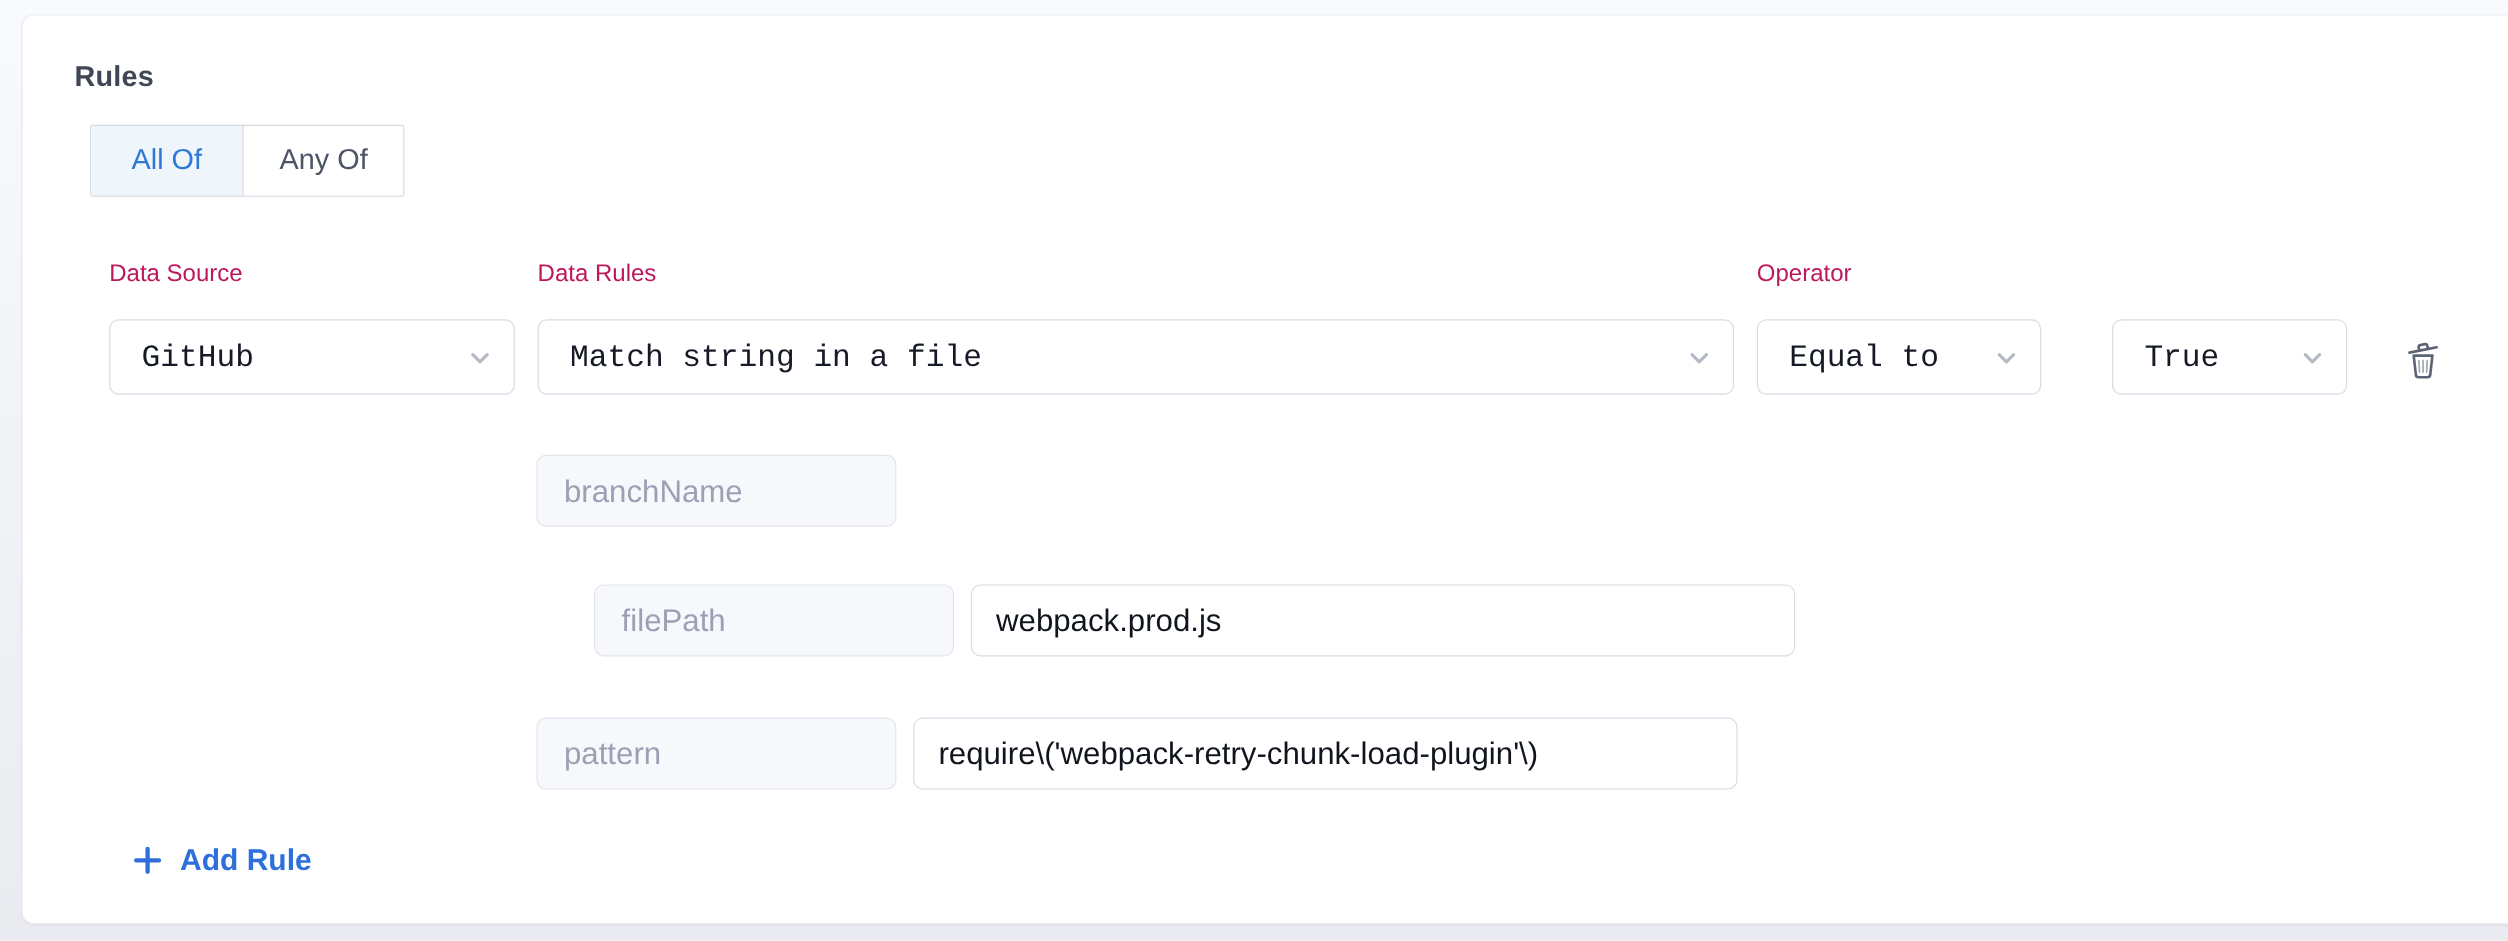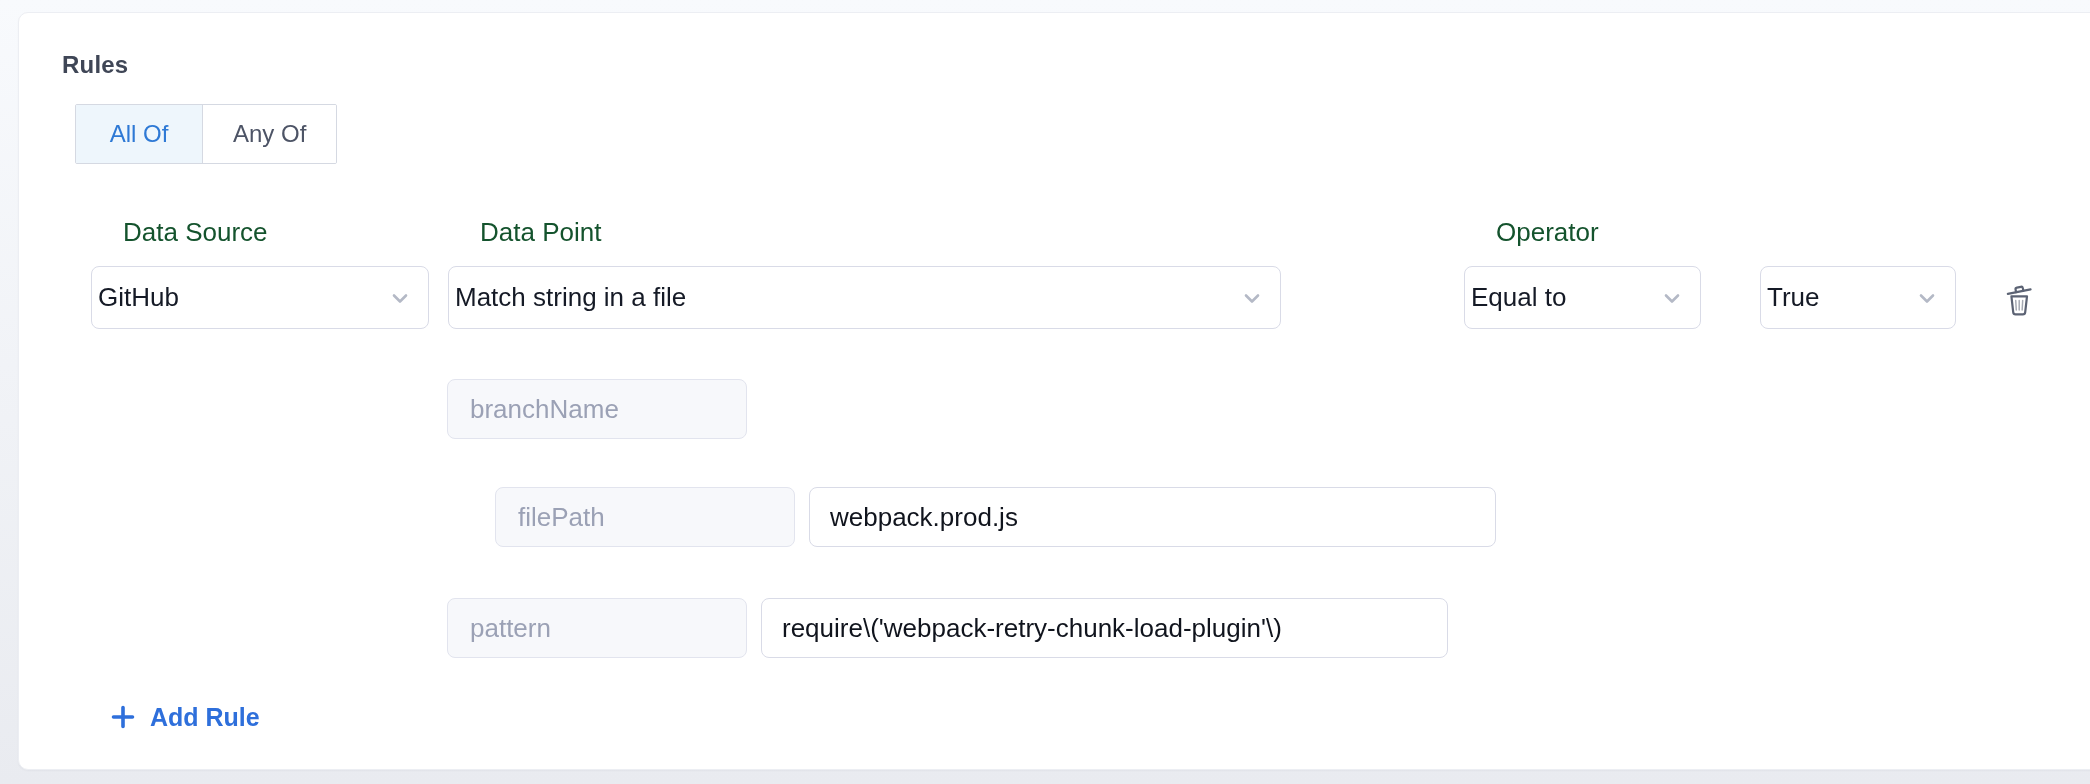--- a/index.html
+++ b/index.html
@@ -23,27 +23,27 @@
     position:absolute; left:56px; top:91px; height:60px; display:flex;
     border:1px solid #d5d9e2; border-radius:2px; overflow:hidden; background:#fff;
   }
   .seg-btn {
     min-width:126px; padding:0 30px; display:flex; align-items:center; justify-content:center;
     font-size:24px; color:#4d5466; background:#fff; cursor:pointer; white-space:nowrap;
   }
   .seg-btn + .seg-btn { border-left:1px solid #d5d9e2; }
   .seg-btn.selected { background:#eef6fc; color:#2e79d5; }
   .field-label {
-    position:absolute; top:204px; font-size:26px; color:#14532d; white-space:nowrap;margin-left:32px;
+    position:absolute; top:204px; font-size:20px; color:#be185d; white-space:nowrap;
   }
   .select {
     position:absolute; top:253px; height:63px; background:#fff;
     border:1px solid #d9dbe7; border-radius:8px;
-    display:flex; align-items:center; padding:0 52px 0 6px;
-    font-size:26px; color:#151a26; cursor:pointer; white-space:nowrap;
+    display:flex; align-items:center; padding:0 52px 0 26px;
+    font-size:26px; color:#151a26; cursor:pointer; white-space:nowrap;font-family:Liberation Mono, monospace;
   }
   .select .chev {
     position:absolute; right:16px; top:50%; transform:translateY(-50%);
     width:24px; height:24px; display:block;
   }
   .param-key {
     position:absolute; width:300px; height:60px; left:428px;
     background:#f7f8fb; border:1px solid #e2e4ee; border-radius:8px;
     display:flex; align-items:center; padding:0 22px;
     font-size:26px; color:#9ba1b5; white-space:nowrap;
@@ -74,31 +74,31 @@
 <div class="card">
 
   <div class="title">Rules</div>
 
   <div class="segmented">
     <div class="seg-btn selected">All Of</div>
     <div class="seg-btn">Any Of</div>
   </div>
 
   <div class="field-label" style="left:72px;">Data Source</div>
-  <div class="field-label" style="left:429px;">Data Point</div>
+  <div class="field-label" style="left:429px;">Data Rules</div>
   <div class="field-label" style="left:1445px;">Operator</div>
 
   <div class="select" style="left:72px; width:338px;">
     <span>GitHub</span>
     <svg class="chev" viewBox="0 0 24 24" fill="none">
       <path d="M6 9.5l6 6 6-6" stroke="#b4b9c6" stroke-width="2.6" stroke-linecap="round" stroke-linejoin="round"></path>
     </svg>
   </div>
 
-  <div class="select" style="left:429px; width:833px;">
+  <div class="select" style="left:429px; width:997px;">
     <span>Match string in a file</span>
     <svg class="chev" viewBox="0 0 24 24" fill="none">
       <path d="M6 9.5l6 6 6-6" stroke="#b4b9c6" stroke-width="2.6" stroke-linecap="round" stroke-linejoin="round"></path>
     </svg>
   </div>
 
   <div class="select" style="left:1445px; width:237px;">
     <span>Equal to</span>
     <svg class="chev" viewBox="0 0 24 24" fill="none">
       <path d="M6 9.5l6 6 6-6" stroke="#b4b9c6" stroke-width="2.6" stroke-linecap="round" stroke-linejoin="round"></path>

